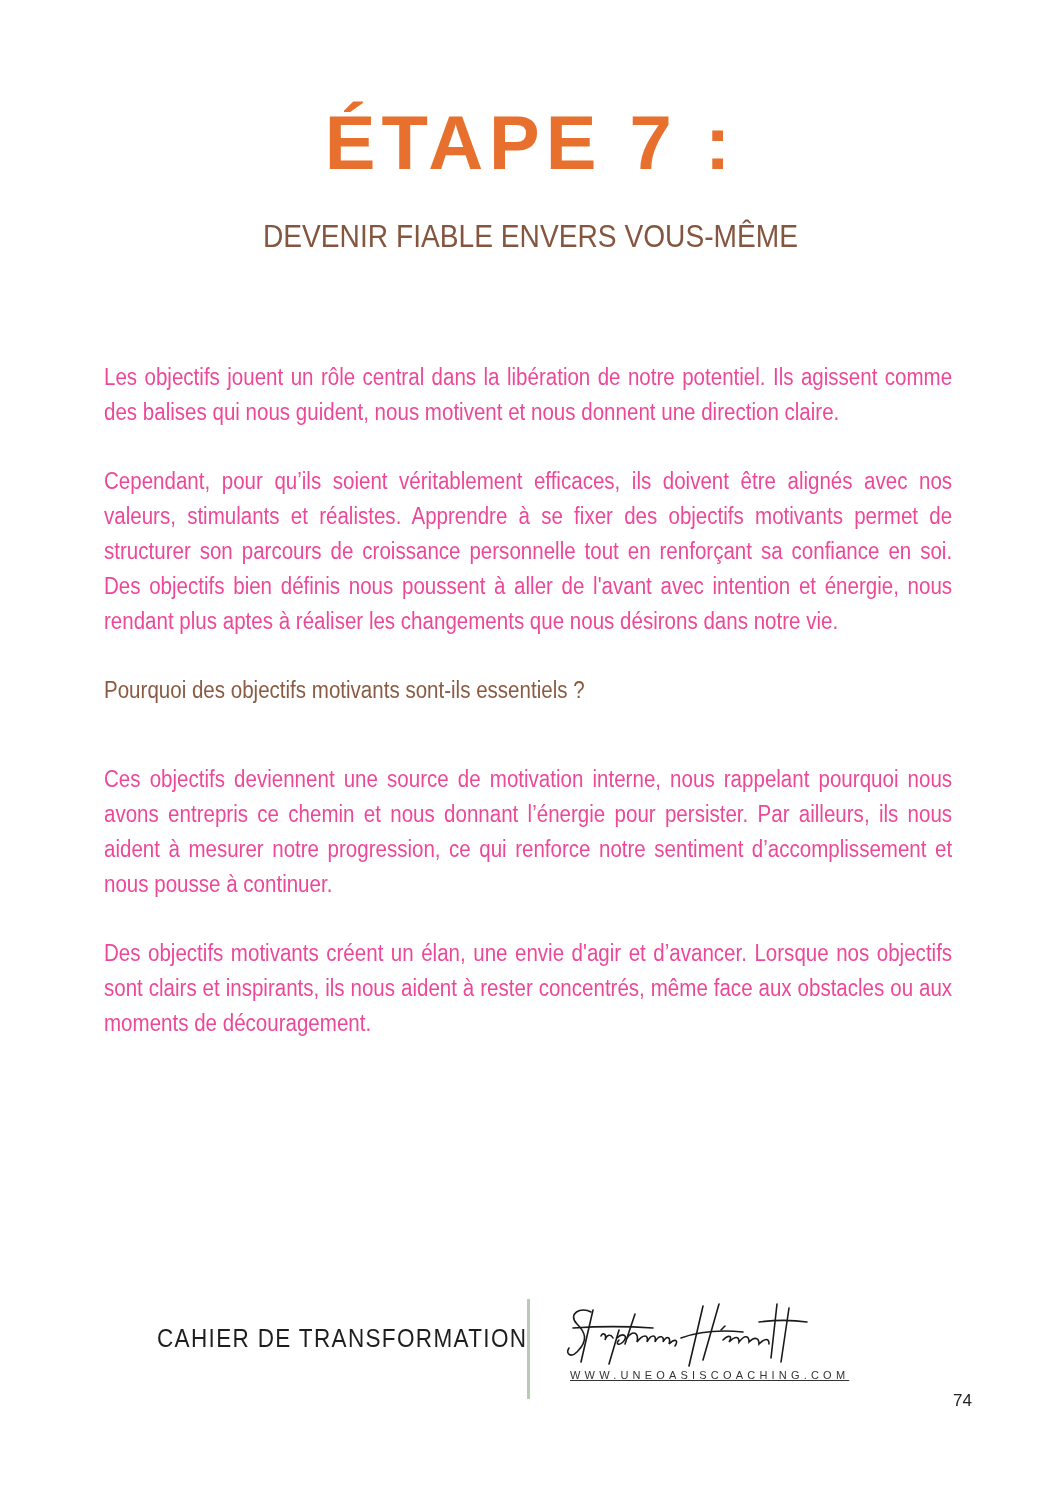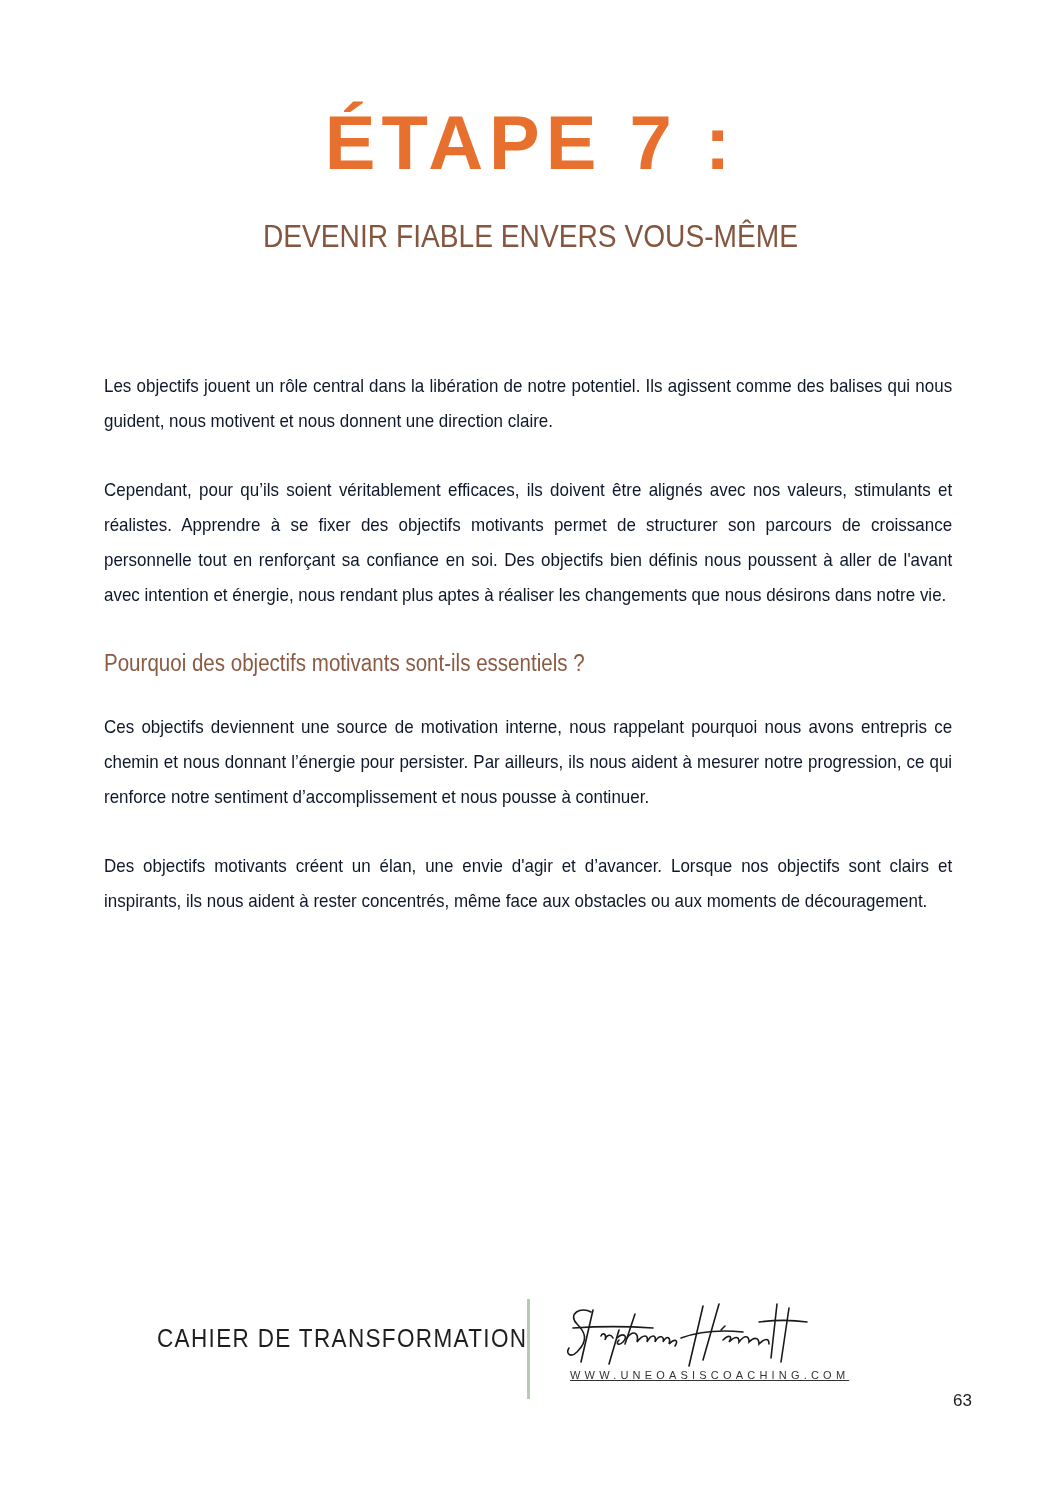--- a/index.html
+++ b/index.html
@@ -10,24 +10,24 @@
   }
   .subtitle {
     position: absolute; left: 0; width: 1061px; top: 216px; text-align: center;
     color: #85563f; font-size: 32px; line-height: 40px;
     transform: scaleX(0.88); transform-origin: center;
   }
   .body {
     position: absolute; left: 104px; top: 352px; width: 848px;
   }
   .para {
-    margin: 16px 0 34px 0; font-size: 19px; line-height: 35px; color: #0f172a; text-align: justify;
+    margin: 8px 0 34px 0; font-size: 23px; line-height: 35px; color: #ec4899; text-align: justify;
   }
   .heading {
-    margin: 0 0 28px 0; font-size: 23px; line-height: 35px; color: #8a5a42;
+    margin: 0 0 54px 0; font-size: 23px; line-height: 35px; color: #8a5a42;
   }
   .cond { display: inline-block; width: 112%; transform: scaleX(0.893); transform-origin: left top; }
   .footer-label {
     position: absolute; left: 157px; top: 1324px; font-size: 25px; letter-spacing: 1.5px; color: #1e1e1e;
     transform: scaleX(0.9); transform-origin: left center; white-space: nowrap;
   }
   .footer-divider {
     position: absolute; left: 527px; top: 1299px; width: 3px; height: 100px; background: #b8c9b6;
   }
   .signature {
@@ -74,13 +74,13 @@
     <path d="M118 38 C140 30, 160 30, 180 32"></path>
     <path d="M160 40 C166 34, 170 36, 166 42 C172 36, 176 36, 176 42 C182 34, 186 36, 186 42 C192 36, 196 38, 196 44 C202 38, 206 38, 206 44"></path>
     <path d="M214 4 L208 58"></path>
     <path d="M226 8 L218 62"></path>
     <path d="M196 22 C212 20, 230 20, 244 22"></path>
     <path d="M158 30 L162 26"></path>
   </g>
 </svg>
 
 <div class="website">WWW.UNEOASISCOACHING.COM</div>
-<div class="page-number">63</div>
+<div class="page-number">74</div>
 
 </body></html>

